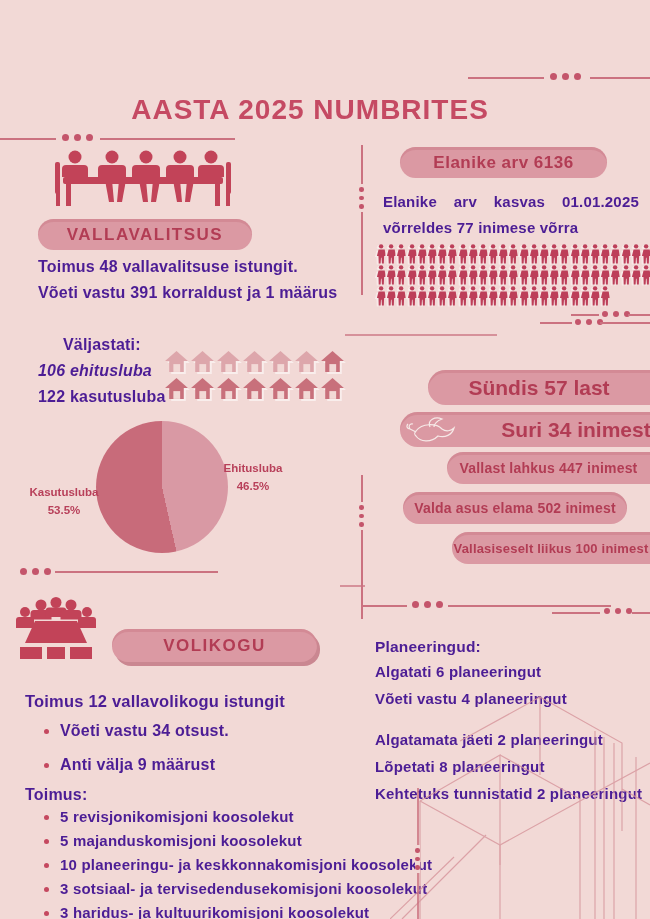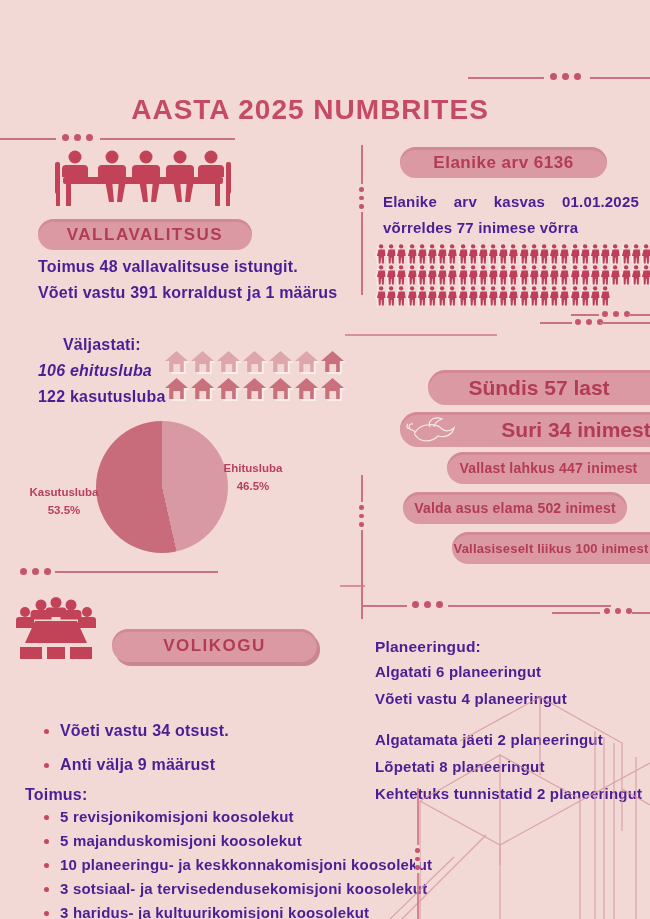--- a/index.html
+++ b/index.html
@@ -776,20 +776,21 @@
       <path d="M19 24 h42 l10 22 H9 Z"></path>
       <rect x="4" y="50" width="22" height="12"></rect>
         <rect x="31" y="50" width="18" height="12"></rect>
         <rect x="54" y="50" width="22" height="12"></rect>
     </svg>
   </div>
 
   <div class="abs pill pill-big" style="left:112px;top:629px;width:205px;height:33px;box-shadow:3px 4px 0 #ca8791, inset 0 3px 0 rgba(190,100,115,.28);">
     <span>VOLIKOGU</span>
   </div>
+  <div class="abs body-text" style="left:25px;top:692px;font-size:16.5px;">Toimus 12 vallavolikogu istungit</div>
   <ul class="abs plain bullets body-text" style="left:40px;top:722px;font-size:16px;">
       <li style="margin-bottom:16px;">Võeti vastu 34 otsust.</li>
       <li style="margin-bottom:12px;">Anti välja 9 määrust</li>
     </ul>
 
   <div class="abs body-text" style="left:25px;top:786px;font-size:16px;">Toimus:</div>
   <ul class="abs plain bullets body-text" style="left:40px;top:808px;font-size:15px;">
       <li style="margin-bottom:7px;">5 revisjonikomisjoni koosolekut</li>
       <li style="margin-bottom:7px;">5 majanduskomisjoni koosolekut</li>
       <li style="margin-bottom:7px;">10 planeeringu- ja keskkonnakomisjoni koosolekut</li>

